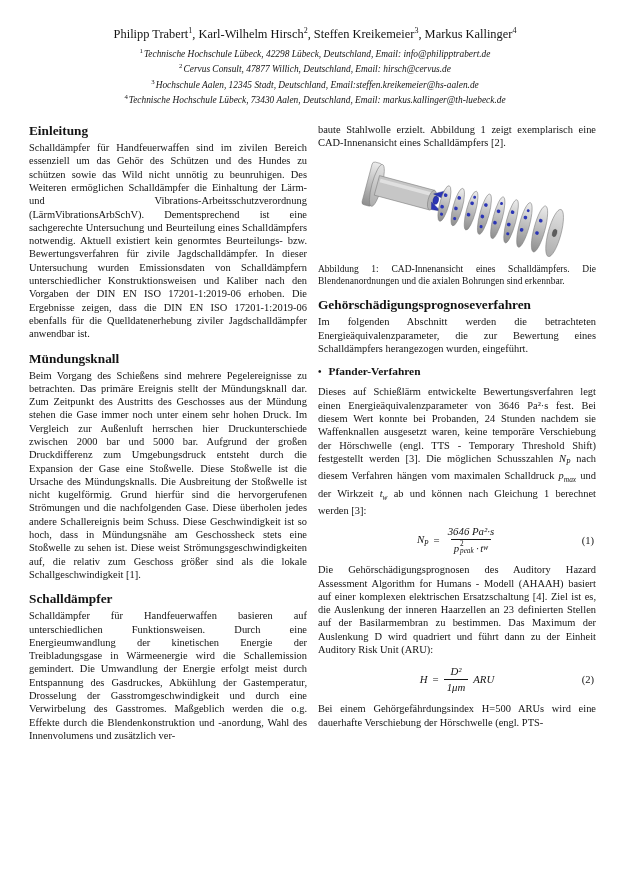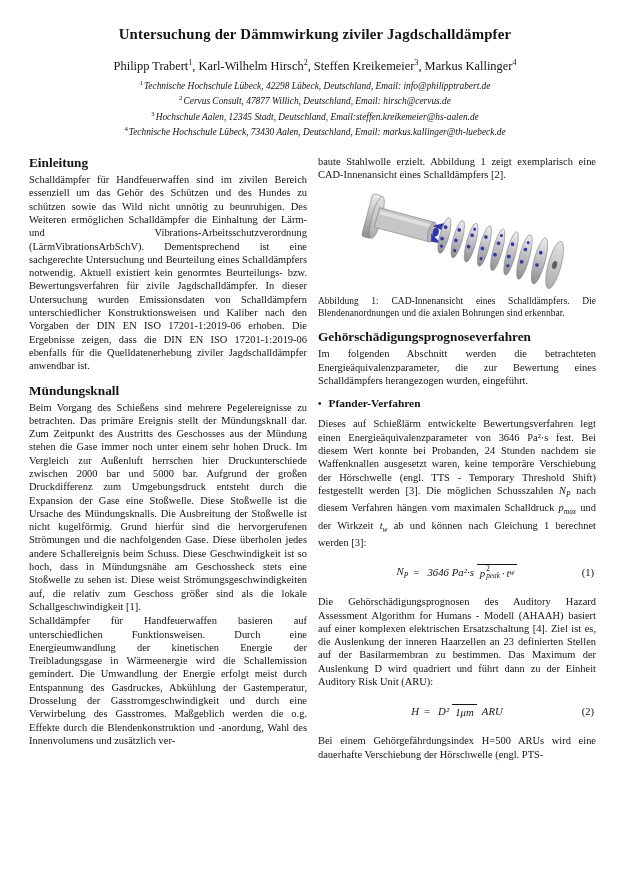--- a/index.html
+++ b/index.html
@@ -27,57 +27,57 @@
   .caption{font-size:9.5px;line-height:11.9px;text-align:justify;margin:3px 0 4px;}
   .caption b{font-weight:normal;}
 
   
   .bullet-head{font-size:11.4px;font-weight:bold;margin:10px 0 8px;}
   .bullet-head .bullet{margin-right:7px;font-size:10px;}
 
   
   .equation{position:relative;display:flex;align-items:center;margin:8px 0 8px;font-size:10.8px;min-height:30px;}
   .eq-center{flex:1;display:flex;justify-content:center;align-items:center;gap:5px;}
-  .frac{display:inline-flex;flex-direction:row;align-items:center;line-height:1.15;}
+  .frac{display:inline-flex;flex-direction:column;align-items:center;line-height:1.15;}
   .frac .fnum{padding:0 3px 1px;}
   .frac .fden{border-top:0.8px solid #141414;padding:1px 3px 0;display:flex;align-items:center;}
   .stack{display:inline-flex;flex-direction:column;align-items:flex-start;line-height:1;font-size:7.2px;margin:0 1px;}
   .stack .st-sup,.stack .st-sub{font-style:italic;}
   .stack .st-sup{font-style:normal;}
   sub.msub{font-size:7.4px;}
   sub.msub i{font-style:italic;}
   .cdot{padding:0 1px;}
   .eq-no{position:absolute;right:2px;top:50%;transform:translateY(-50%);font-size:10.6px;}
   i.mvar{font-style:italic;}
 </style>
 </head>
 <body>
 
 <div class="page">
 
   <div class="titleblock">
-    <h1>Untersuchung der Dämmwirkung ziviler Jagdschalldämpfer</h1>
     <p class="authors"><span>Philipp Trabert</span><sup>1</sup><span>, Karl-Wilhelm Hirsch</span><sup>2</sup><span>, Steffen Kreikemeier</span><sup>3</sup><span>, Markus Kallinger</span><sup>4</sup></p>
     <div class="affils">
       <p class="affil"><sup>1</sup><span>Technische Hochschule Lübeck, 42298 Lübeck, Deutschland, Email: info@philipptrabert.de</span></p>
       <p class="affil"><sup>2</sup><span>Cervus Consult, 47877 Willich, Deutschland, Email: hirsch@cervus.de</span></p>
       <p class="affil"><sup>3</sup><span>Hochschule Aalen, 12345 Stadt, Deutschland, Email:steffen.kreikemeier@hs-aalen.de</span></p>
       <p class="affil"><sup>4</sup><span>Technische Hochschule Lübeck, 73430 Aalen, Deutschland, Email: markus.kallinger@th-luebeck.de</span></p>
     </div>
   </div>
 
   <div class="columns">
 
     <div class="col">
       <h2 class="first">Einleitung</h2>
       <p class="body">Schalldämpfer für Handfeuerwaffen sind im zivilen Bereich essenziell um das Gehör des Schützen und des Hundes zu schützen sowie das Wild nicht unnötig zu beunruhigen. Des Weiteren ermöglichen Schalldämpfer die Einhaltung der Lärm- und Vibrations-Arbeitsschutzverordnung (LärmVibrationsArbSchV). Dementsprechend ist eine sachgerechte Untersuchung und Beurteilung eines Schalldämpfers notwendig. Aktuell existiert kein genormtes Beurteilungs- bzw. Bewertungsverfahren für zivile Jagdschalldämpfer. In dieser Untersuchung wurden Emissionsdaten von Schalldämpfern unterschiedlicher Konstruktionsweisen und Kaliber nach den Vorgaben der DIN EN ISO 17201-1:2019-06 erhoben. Die Ergebnisse zeigen, dass die DIN EN ISO 17201-1:2019-06 ebenfalls für die Quelldatenerhebung ziviler Jagdschalldämpfer anwendbar ist.</p>
 
       <h2>Mündungsknall</h2>
       <p class="body">Beim Vorgang des Schießens sind mehrere Pegelereignisse zu betrachten. Das primäre Ereignis stellt der Mündungsknall dar. Zum Zeitpunkt des Austritts des Geschosses aus der Mündung stehen die Gase immer noch unter einem sehr hohen Druck. Im Vergleich zur Außenluft herrschen hier Druckunterschiede zwischen 2000 bar und 5000 bar. Aufgrund der großen Druckdifferenz zum Umgebungsdruck entsteht durch die Expansion der Gase eine Stoßwelle. Diese Stoßwelle ist die Ursache des Mündungsknalls. Die Ausbreitung der Stoßwelle ist nicht kugelförmig. Grund hierfür sind die hervorgerufenen Strömungen und die nachfolgenden Gase. Diese überholen jedes andere Schallereignis beim Schuss. Diese Geschwindigkeit ist so hoch, dass in Mündungsnähe am Geschossheck stets eine Stoßwelle zu sehen ist. Diese weist Strömungsgeschwindigkeiten auf, die relativ zum Geschoss größer sind als die lokale Schallgeschwindigkeit [1].</p>
 
+      <h2>Schalldämpfer</h2>
       <p class="body">Schalldämpfer für Handfeuerwaffen basieren auf unterschiedlichen Funktionsweisen. Durch eine Energieumwandlung der kinetischen Energie der Treibladungsgase in Wärmeenergie wird die Schallemission gemindert. Die Umwandlung der Energie erfolgt meist durch Entspannung des Gasdruckes, Abkühlung der Gastemperatur, Drosselung der Gasstromgeschwindigkeit und durch eine Verwirbelung des Gasstromes. Maßgeblich werden die o.g. Effekte durch die Blendenkonstruktion und -anordung, Wahl des Innenvolumens und zusätzlich ver-</p>
     </div>
 
     <div class="col">
       <p class="body">baute Stahlwolle erzielt. Abbildung 1 zeigt exemplarisch eine CAD-Innenansicht eines Schalldämpfers [2].</p>
 
       <div class="figure">
         <svg width="278" height="98" viewBox="0 0 278 98" xmlns="http://www.w3.org/2000/svg">
           <defs>
             <linearGradient id="metal" x1="0" y1="0" x2="0" y2="1">

